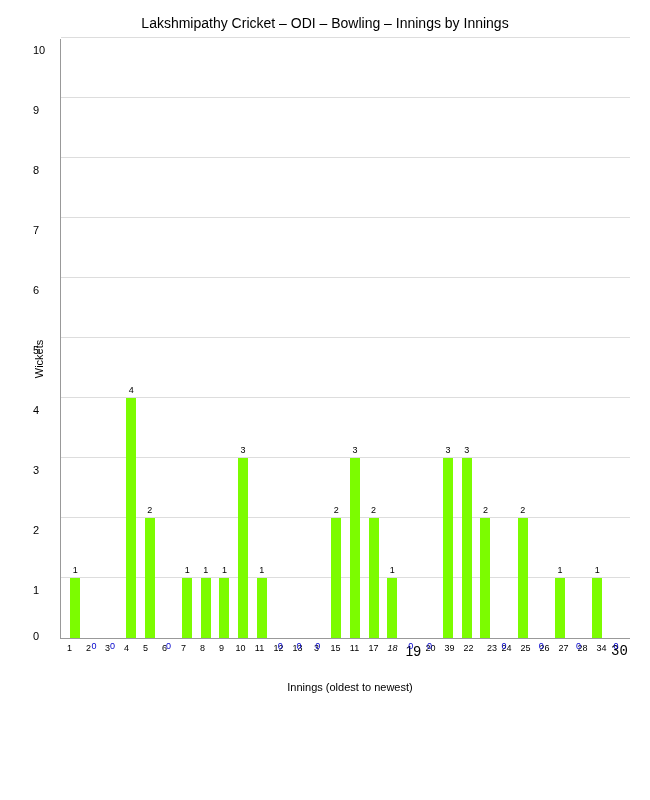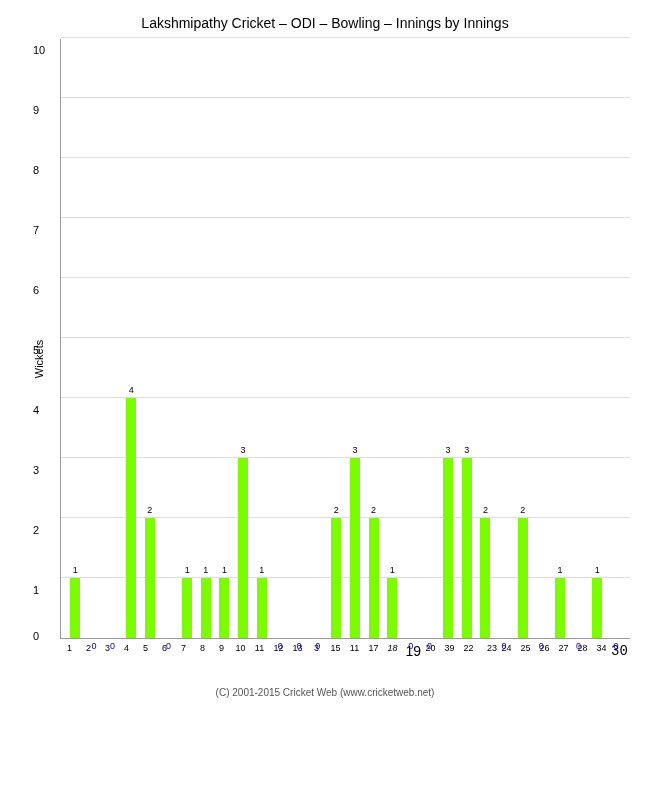--- a/index.html
+++ b/index.html
@@ -286,14 +286,14 @@
         <div style="flex: 1 1 0%; text-align: center; font-size: 9px;">24</div>
         <div style="flex: 1 1 0%; text-align: center; font-size: 9px;">25</div>
         <div style="flex: 1 1 0%; text-align: center; font-size: 9px;">26</div>
         <div style="flex: 1 1 0%; text-align: center; font-size: 9px;">27</div>
         <div style="flex: 1 1 0%; text-align: center; font-size: 9px;">28</div>
         <div style="flex: 1 1 0%; text-align: center; font-size: 9px;">34</div>
         <div style="flex: 1 1 0%; text-align: left; font-size: 14px; font-family: Liberation Mono, monospace;">30</div>
       </div>
   </div>
 
-  <div style="text-align:center; font-size:10px; color:#555; margin-top:8px;">(C) 2001-2015 Cricket Web (www.cricketweb.net)</div>
+  <div style="text-align:center; font-size:11px; margin-top:2px; margin-left:50px;">Innings (oldest to newest)</div>
 </div>
 
 </body></html>

